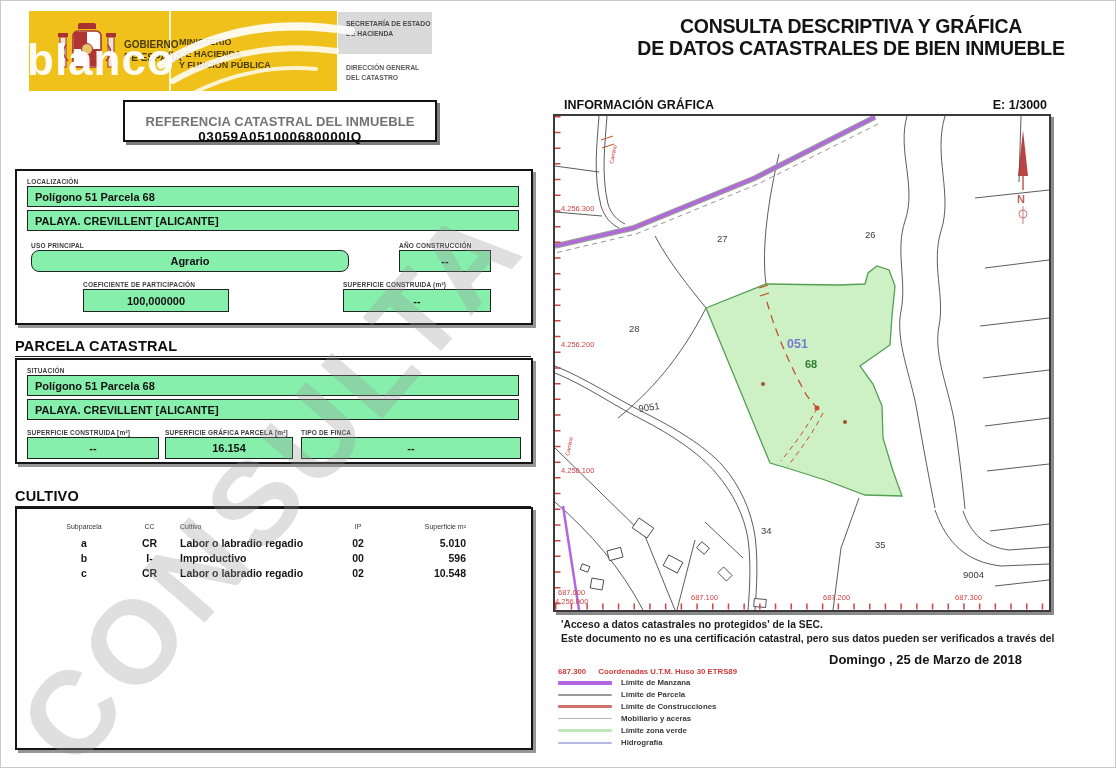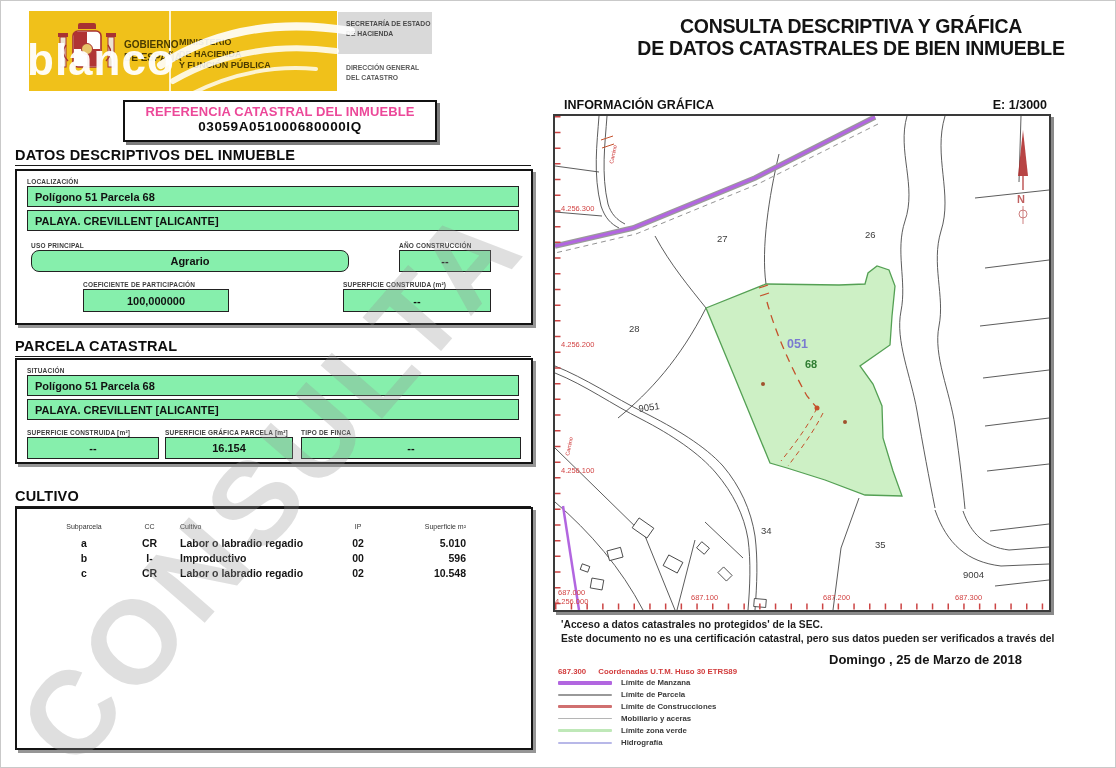--- a/index.html
+++ b/index.html
@@ -29,21 +29,21 @@
   .sec-head { position:absolute; left:14px; width:516px; font-size:14.5px; font-weight:bold; color:#0d0d0d;
               border-bottom:1.5px solid #1a1a1a; padding-bottom:2px; letter-spacing:.2px; }
   .sec-box  { position:absolute; background:#fff; border:2px solid #141414; box-shadow:3px 3px 0 rgba(80,80,80,.6); }
   .flabel   { position:absolute; font-size:6.5px; font-weight:bold; color:#3d3d3d; letter-spacing:.2px; }
   .fbox     { position:absolute; border:1px solid #222; background:#86efac; font-weight:bold; font-size:11px;
               color:#111; line-height:21px; padding-left:7px; box-sizing:border-box; }
   .fbox.center { text-align:center; padding-left:0; }
 
   .ref-box { position:absolute; left:122px; top:99px; width:310px; height:38px; border:2px solid #111;
              box-shadow:3px 3px 0 rgba(70,70,70,.7); background:#fff; text-align:center; z-index:2; }
-  .ref-title { font-size:13px; font-weight:bold; color:#ec4899; margin-top:2px; letter-spacing:.1px; }
+  .ref-title { font-size:13px; font-weight:bold; color:#737373; margin-top:12px; letter-spacing:.1px; }
   .ref-value { font-size:13.5px; font-weight:bold; color:#0c0c0c; letter-spacing:.6px; }
 
   
   .cult-table { position:absolute; left:28px; top:12px; border-collapse:collapse; }
   .cult-table th { font-size:7px; font-weight:normal; color:#333; padding:2px 4px 6px 4px; }
   .cult-table td { font-size:10.5px; font-weight:bold; color:#141414; padding:0 4px; line-height:15px; }
   .col-c { text-align:center; } .col-l { text-align:left; } .col-r { text-align:right; }
 
   
   .map-title { position:absolute; left:563px; top:97px; font-size:12.5px; font-weight:bold; color:#111; }
@@ -111,21 +111,20 @@
     <path d="M10,60 Q90,8 200,26" fill="none" stroke="rgba(255,255,255,0.9)" stroke-width="8" stroke-linecap="round"></path>
     <path d="M22,76 Q95,34 185,46" fill="none" stroke="rgba(255,255,255,0.85)" stroke-width="6" stroke-linecap="round"></path>
     <path d="M38,90 Q100,58 165,64" fill="none" stroke="rgba(255,255,255,0.8)" stroke-width="4" stroke-linecap="round"></path>
   </svg>
 
   <div class="ref-box">
     <div class="ref-title">REFERENCIA CATASTRAL DEL INMUEBLE</div>
     <div class="ref-value">03059A051000680000IQ</div>
   </div>
 
-  <div class="sec-head" style="top:146px;">DATOS DESCRIPTIVOS DEL INMUEBLE</div>
   <div class="sec-box" style="left:14px;top:168px;width:514px;height:152px;">
     <div class="flabel" style="left:10px;top:7px;">LOCALIZACIÓN</div>
     <div class="fbox" style="left:10px;top:15px;width:492px;height:21px;">Polígono 51 Parcela 68</div>
     <div class="fbox" style="left:10px;top:39px;width:492px;height:21px;">PALAYA. CREVILLENT [ALICANTE]</div>
 
     <div class="flabel" style="left:14px;top:71px;">USO PRINCIPAL</div>
     <div class="fbox center" style="left:14px;top:79px;width:318px;height:22px;border-radius:8px;">Agrario</div>
     <div class="flabel" style="left:382px;top:71px;">AÑO CONSTRUCCIÓN</div>
     <div class="fbox center" style="left:382px;top:79px;width:92px;height:22px;">--</div>
 

